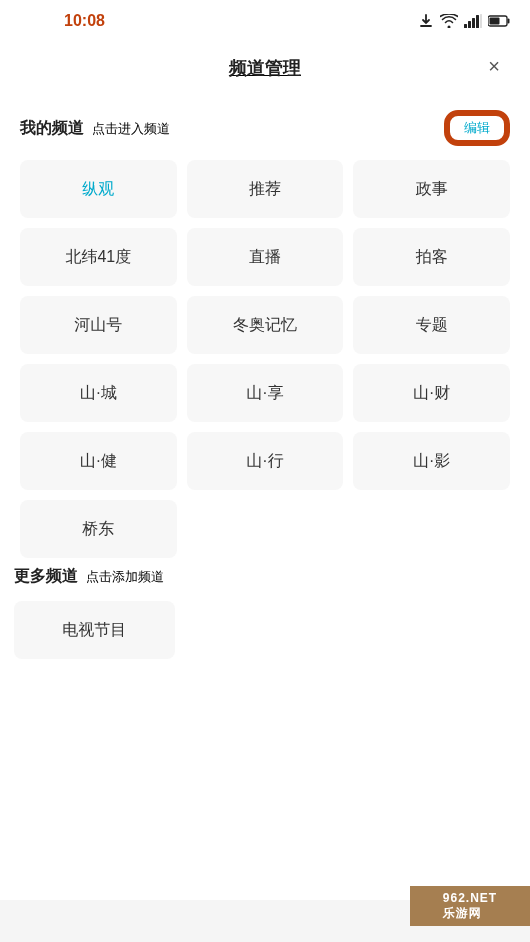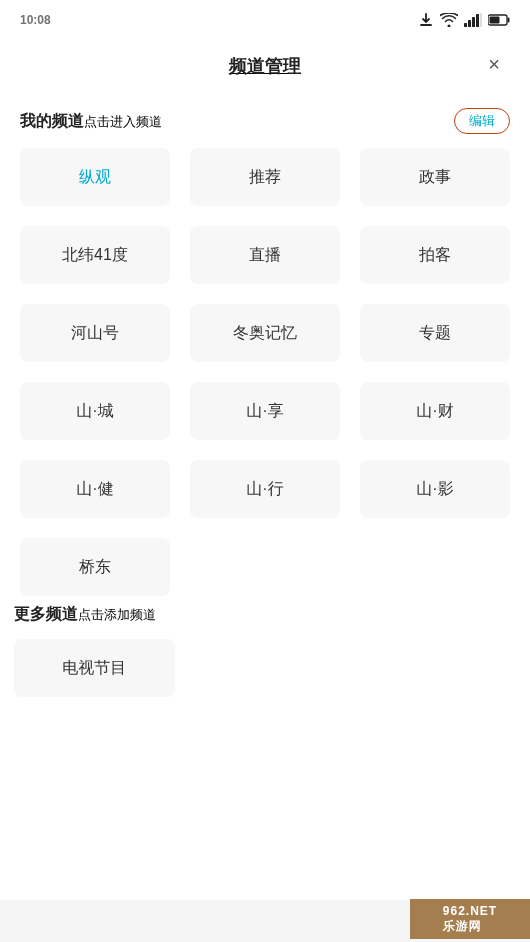--- a/index.html
+++ b/index.html
@@ -16,23 +16,24 @@
 
     .status-bar {
       display: flex;
       justify-content: space-between;
       align-items: center;
       padding: 12px 20px 8px 20px;
       background: #fff;
     }
 
     .status-time {
-      font-size: 12px;
+      font-size: 16px;
       font-weight: 600;
-      color: #737373;
+      color: #c2410c;
+      margin-left: 44px;
     }
 
     .status-icons {
       display: flex;
       align-items: center;
       gap: 6px;
     }
 
     .status-icons svg {
       display: inline-block;
@@ -84,48 +85,49 @@
     .section-header {
       display: flex;
       align-items: center;
       justify-content: space-between;
       margin-bottom: 14px;
     }
 
     .section-title-group {
       display: flex;
       align-items: baseline;
+      gap: 8px;
     }
 
     .section-title {
       font-size: 16px;
       font-weight: 700;
       color: #222;
     }
 
     .section-hint {
       font-size: 13px;
       color: #000000;
       font-family: Liberation Serif, serif;
     }
 
     .edit-btn {
-      border: 1px solid #c2410c;
+      border: 6px solid #c2410c;
       border-radius: 14px;
       padding: 3px 14px;
       font-size: 13px;
       color: #00aacc;
       background: #fff;
       cursor: pointer;
     }
 
     .channel-grid {
       display: grid;
       grid-template-columns: repeat(3, 1fr);
-      gap: 20px;
+      gap: 10px;
       margin-bottom: 6px;
     }
 
     .channel-item {
       background: #f7f7f7;
       border-radius: 8px;
       height: 58px;
       display: flex;
       align-items: center;
       justify-content: center;
@@ -135,21 +137,21 @@
       border: none;
     }
 
     .channel-item.active {
       color: #00aacc;
       background: #f7f7f7;
     }
 
     .bottom-watermark {
       position: fixed;
-      bottom: 3px;
+      bottom: 16px;
       right: 0;
       width: 120px;
       height: 40px;
       background: rgba(150,105,50,0.85);
       display: flex;
       align-items: center;
       justify-content: center;
       font-size: 12px;
       color: #fff;
       font-weight: 600;

